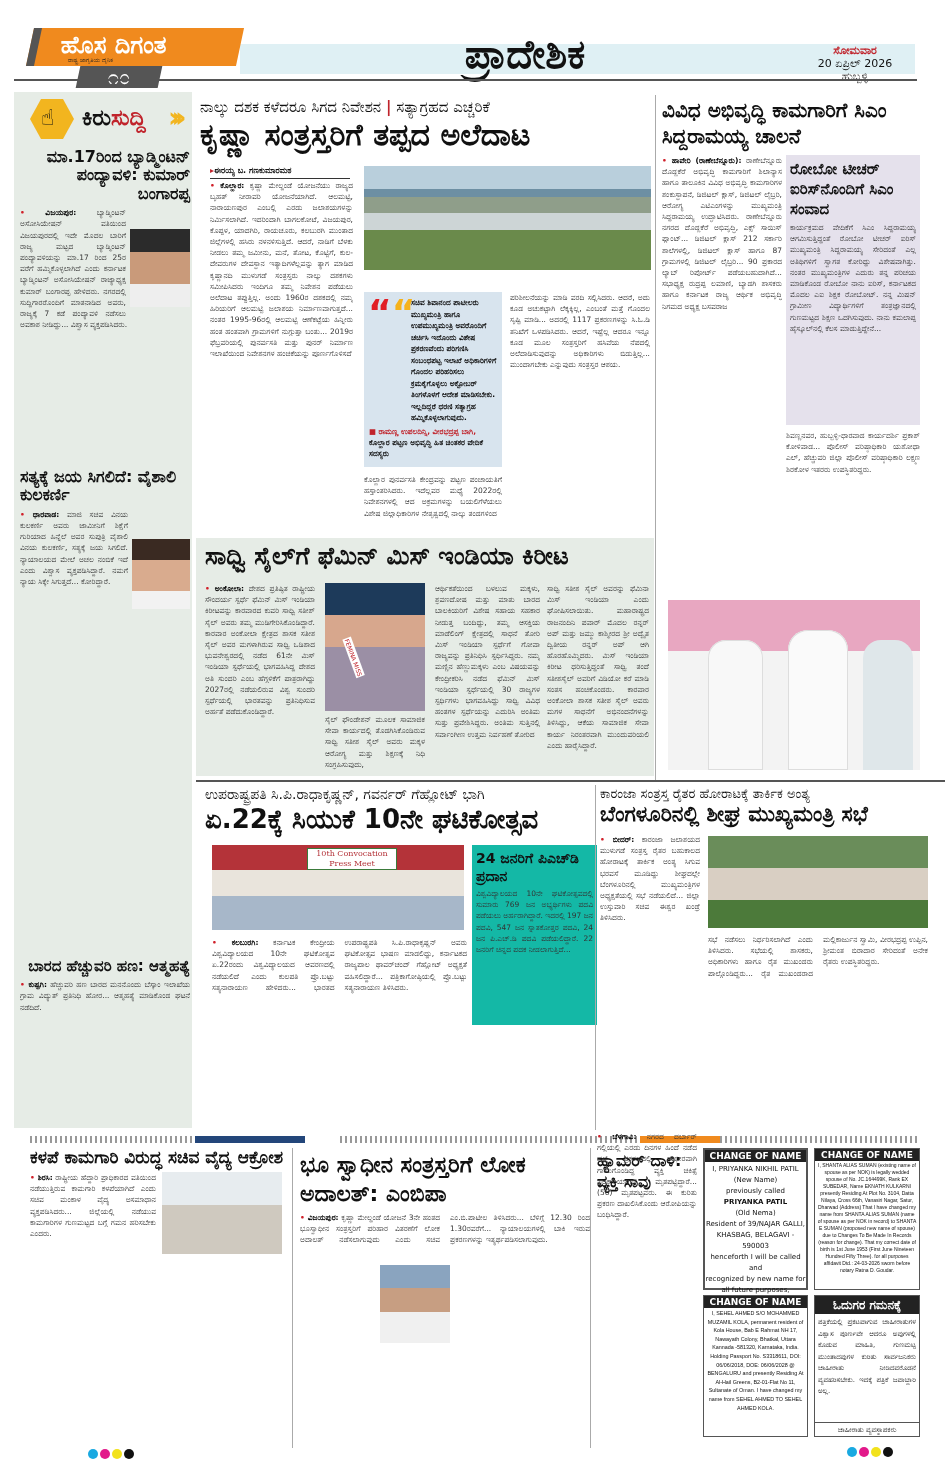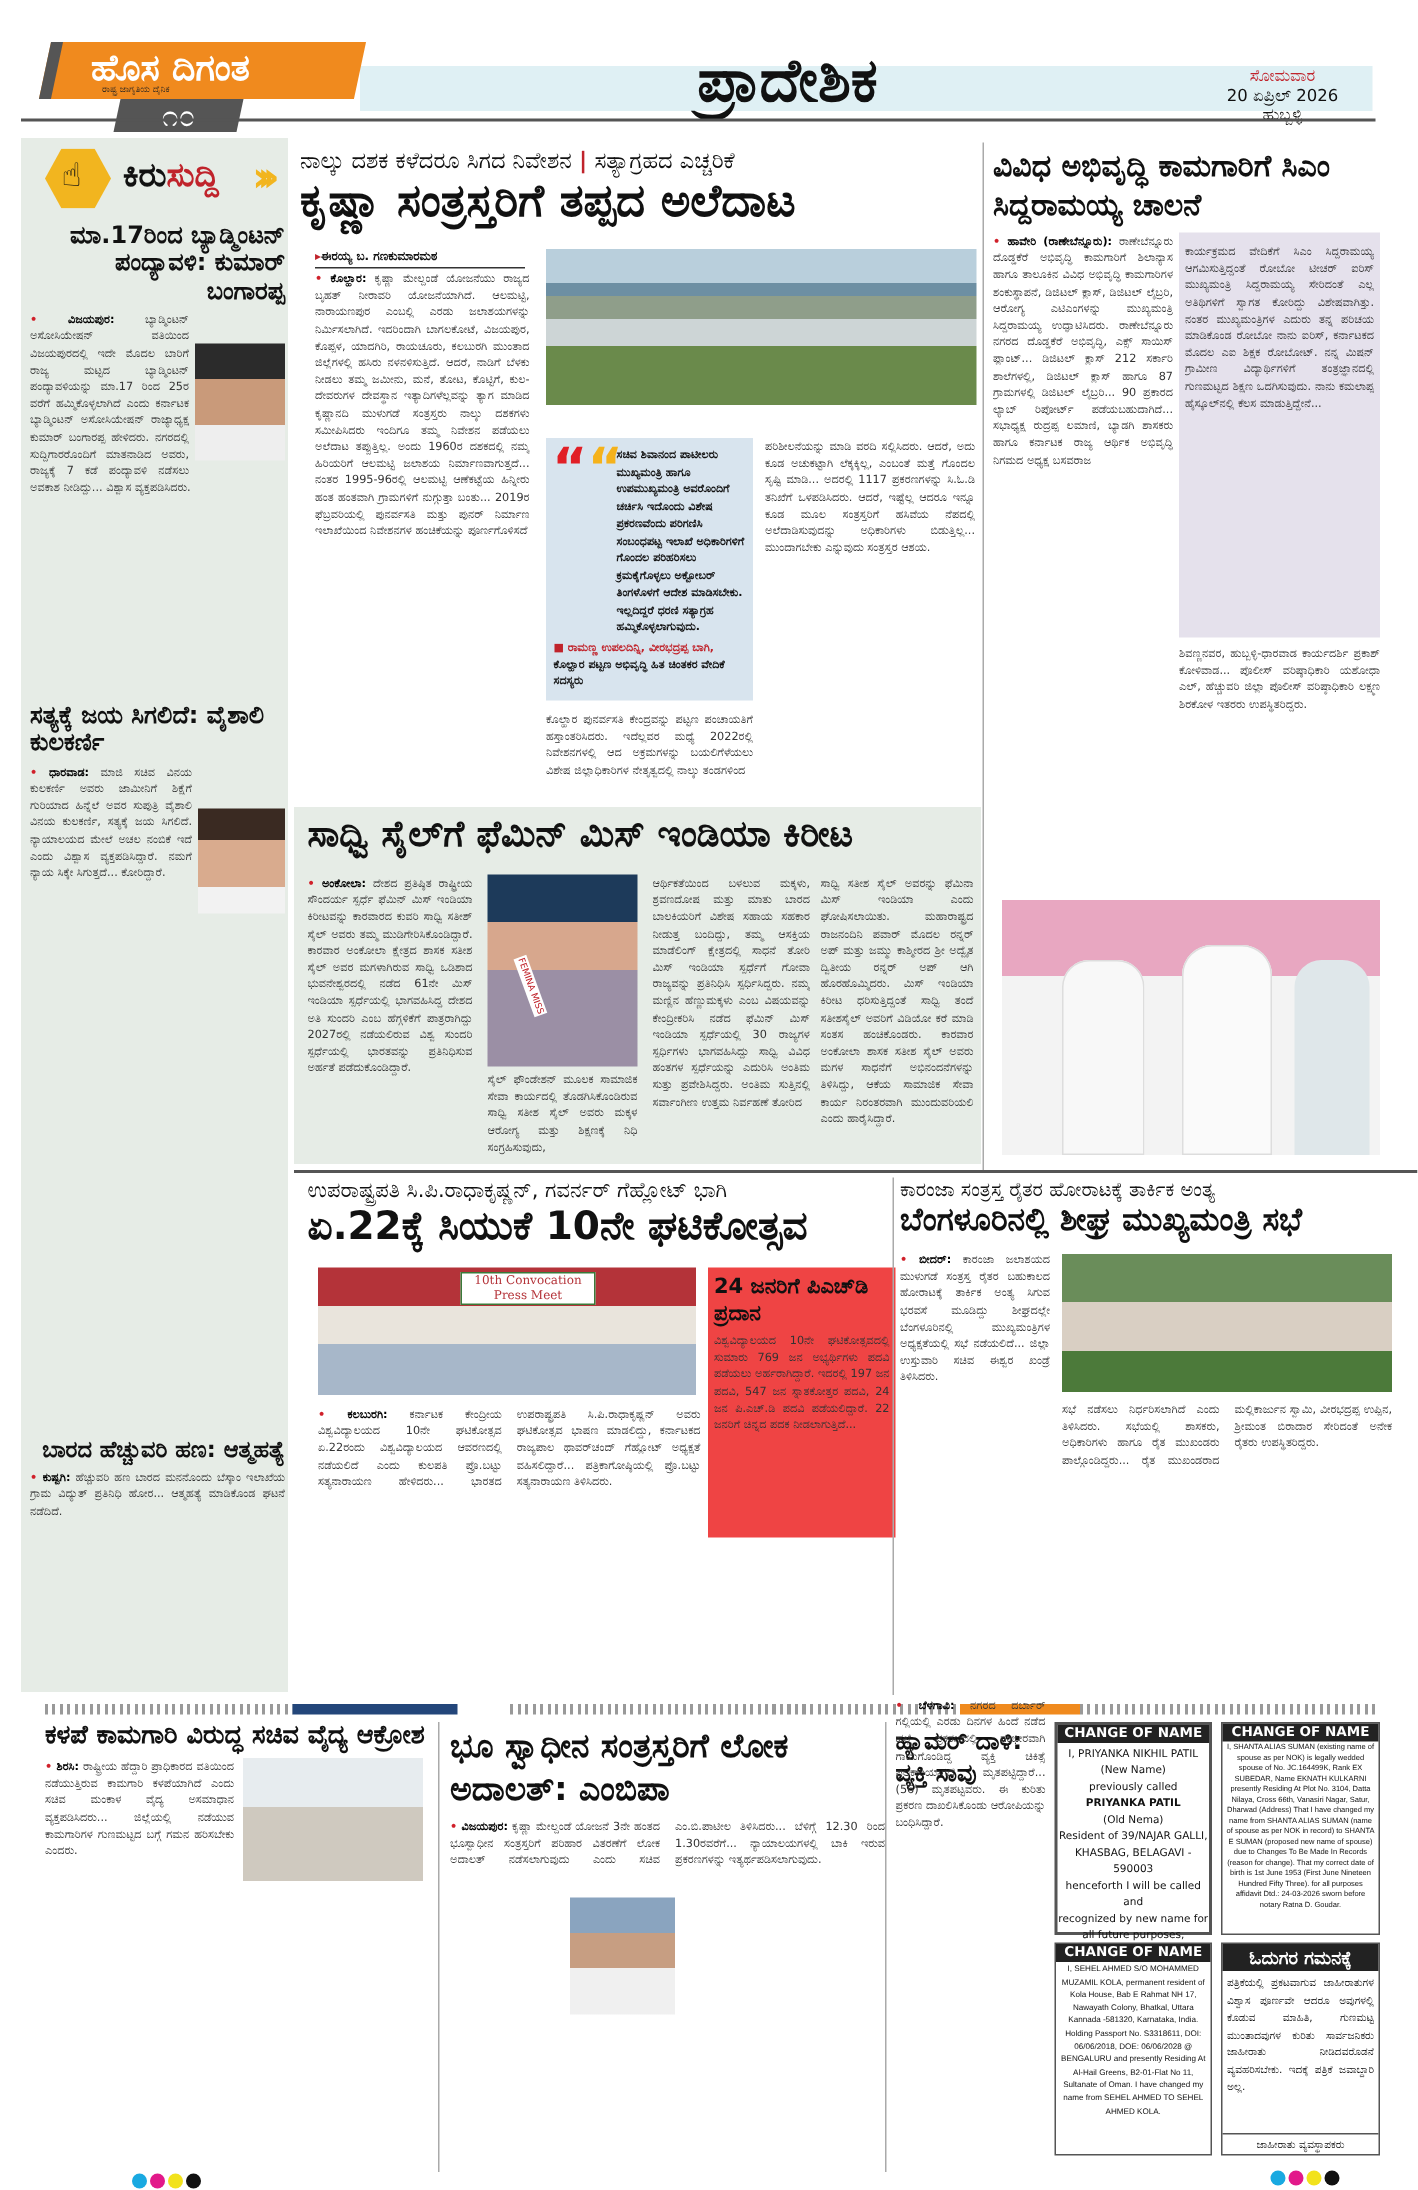--- a/index.html
+++ b/index.html
@@ -7,35 +7,35 @@
 .abs{position:absolute}
 .masthead{left:0;top:0;width:945px;height:92px}
 .logo{left:30px;top:28px;width:210px;height:38px;background:#f08a1e;transform:skewX(-12deg);border-left:8px solid #555}
 .logo span{display:block;transform:skewX(12deg);color:#fff;font-weight:bold;font-size:24px;padding:3px 0 0 22px}
 .logo-tag{left:68px;top:56px;font-size:6px;color:#222}
 .pageno{left:78px;top:66px;width:82px;height:22px;background:#555;transform:skewX(-12deg)}
 .pageno span{display:block;transform:skewX(12deg);color:#fff;font-size:20px;text-align:center;line-height:22px}
 .band{left:240px;top:44px;width:675px;height:30px;background:#dff0f4}
 .section-title{left:250px;top:30px;width:550px;text-align:center;font-size:40px;font-weight:bold;font-family:"DejaVu Serif",serif}
 .dateblock{left:800px;top:44px;width:110px;text-align:center;font-size:11px;line-height:13px}
-.dateblock .day{color:#c0232b;font-weight:normal}
+.dateblock .day{color:#c0232b;font-weight:bold}
 .rule{left:14px;top:79px;width:903px;height:2px;background:#555}
 .col-rule{background:#aaa;width:1px}
 .hl{font-family:"DejaVu Sans",sans-serif;font-weight:bold;line-height:1.15}
 .body{font-size:7.5px;line-height:11.2px;color:#333;text-align:justify}
 .body .place{color:#000;font-weight:bold}
 .body .place::before{content:"• ";color:#d0202a}
 .photo{background:#8a8a8a}
 .kiru{left:30px;top:99px;width:160px;height:42px}
 .kiru .hex{position:absolute;left:0;top:0;width:44px;height:40px;background:#f2b51f;clip-path:polygon(25% 0,75% 0,100% 50%,75% 100%,25% 100%,0 50%)}
 .kiru .label{position:absolute;left:52px;top:6px;font-size:22px;font-weight:bold}
 .kiru .label .red{color:#c0232b}
 .kiru .chev{position:absolute;left:138px;top:2px;color:#f2b51f;font-size:28px;font-weight:bold;letter-spacing:-8px}
 .shade{background:#e6ece6}
-.pinkbox{background:#ef4444}
+.pinkbox{background:#14b8a6}
 .lilac{background:#e5e1ec}
 .quote{background:#d8e4ee}
 .ad{border:2px solid #555;text-align:center}
 .ad .bar{background:#222;color:#fff;font-weight:bold;font-size:12px;padding:1px 0}
 .dots span{display:inline-block;width:10px;height:10px;border-radius:50%;margin-right:2px}
 .dashbar{height:7px;background:repeating-linear-gradient(90deg,#999 0 2px,#fff 2px 5px)}
 </style>
 </head>
 <body>
 
@@ -119,20 +119,21 @@
 <div class="abs body" style="left:364px;top:474px;width:138px;height:58px;overflow:hidden">ಕೊಲ್ಹಾರ ಪುನರ್ವಸತಿ ಕೇಂದ್ರವನ್ನು ಪಟ್ಟಣ ಪಂಚಾಯತಿಗೆ ಹಸ್ತಾಂತರಿಸಿದರು. ಇದೆಲ್ಲವರ ಮಧ್ಯೆ 2022ರಲ್ಲಿ ನಿವೇಶನಗಳಲ್ಲಿ ಆದ ಅಕ್ರಮಗಳನ್ನು ಬಯಲಿಗೆಳೆಯಲು ವಿಶೇಷ ಜಿಲ್ಲಾಧಿಕಾರಿಗಳ ನೇತೃತ್ವದಲ್ಲಿ ನಾಲ್ಕು ತಂಡಗಳಿಂದ</div>
 <div class="abs body" style="left:510px;top:292px;width:140px;height:240px;overflow:hidden">ಪರಿಶೀಲನೆಯನ್ನು ಮಾಡಿ ವರದಿ ಸಲ್ಲಿಸಿದರು. ಆದರೆ, ಅದು ಕೂಡ ಅಚುಕಟ್ಟಾಗಿ ಲೆಕ್ಕಕ್ಕಿಲ್ಲ, ಎಂಬಂತೆ ಮತ್ತೆ ಗೊಂದಲ ಸೃಷ್ಟಿ ಮಾಡಿ... ಅದರಲ್ಲಿ 1117 ಪ್ರಕರಣಗಳನ್ನು ಸಿ.ಓ.ಡಿ ತನಿಖೆಗೆ ಒಳಪಡಿಸಿದರು. ಆದರೆ, ಇಷ್ಟೆಲ್ಲ ಆದರೂ ಇನ್ನೂ ಕೂಡ ಮೂಲ ಸಂತ್ರಸ್ತರಿಗೆ ಹಸಿವೆಯ ನೆಪದಲ್ಲಿ ಅಲೆದಾಡಿಸುವುದನ್ನು ಅಧಿಕಾರಿಗಳು ಬಿಡುತ್ತಿಲ್ಲ... ಮುಂದಾಗಬೇಕು ಎನ್ನುವುದು ಸಂತ್ರಸ್ತರ ಆಶಯ.</div>
 
 <div class="abs col-rule" style="left:655px;top:95px;height:685px"></div>
 <div class="abs hl" style="left:662px;top:97px;width:280px;font-size:20px;line-height:26px">ವಿವಿಧ ಅಭಿವೃದ್ಧಿ ಕಾಮಗಾರಿಗೆ ಸಿಎಂ ಸಿದ್ದರಾಮಯ್ಯ ಚಾಲನೆ</div>
 <div class="abs body" style="left:662px;top:155px;width:120px;height:408px;overflow:hidden">
   <span class="place">ಹಾವೇರಿ (ರಾಣೇಬೆನ್ನೂರು):</span>
   <span>ರಾಣೇಬೆನ್ನೂರು ದೊಡ್ಡಕೆರೆ ಅಭಿವೃದ್ಧಿ ಕಾಮಗಾರಿಗೆ ಶಿಲಾನ್ಯಾಸ ಹಾಗೂ ತಾಲೂಕಿನ ವಿವಿಧ ಅಭಿವೃದ್ಧಿ ಕಾಮಗಾರಿಗಳ ಶಂಕುಸ್ಥಾಪನೆ, ಡಿಜಿಟಲ್ ಕ್ಲಾಸ್, ಡಿಜಿಟಲ್ ಲೈಬ್ರರಿ, ಆರೋಗ್ಯ ಎಟಿಎಂಗಳನ್ನು ಮುಖ್ಯಮಂತ್ರಿ ಸಿದ್ದರಾಮಯ್ಯ ಉದ್ಘಾಟಿಸಿದರು. ರಾಣೇಬೆನ್ನೂರು ನಗರದ ದೊಡ್ಡಕೆರೆ ಅಭಿವೃದ್ಧಿ, ಎಕ್ಸ್ ಸಾಯಿಸ್ ಪ್ಲಾಂಟ್... ಡಿಜಿಟಲ್ ಕ್ಲಾಸ್ 212 ಸರ್ಕಾರಿ ಶಾಲೆಗಳಲ್ಲಿ, ಡಿಜಿಟಲ್ ಕ್ಲಾಸ್ ಹಾಗೂ 87 ಗ್ರಾಮಗಳಲ್ಲಿ ಡಿಜಿಟಲ್ ಲೈಬ್ರರಿ... 90 ಪ್ರಕಾರದ ಲ್ಯಾಬ್ ರಿಪೋರ್ಟ್ ಪಡೆಯಬಹುದಾಗಿದೆ... ಸಭಾಧ್ಯಕ್ಷ ರುದ್ರಪ್ಪ ಲಮಾಣಿ, ಬ್ಯಾಡಗಿ ಶಾಸಕರು ಹಾಗೂ ಕರ್ನಾಟಕ ರಾಜ್ಯ ಆರ್ಥಿಕ ಅಭಿವೃದ್ಧಿ ನಿಗಮದ ಅಧ್ಯಕ್ಷ ಬಸವರಾಜ</span>
 </div>
 <div class="abs lilac" style="left:786px;top:155px;width:134px;height:270px;padding:4px">
+  <div class="hl" style="font-size:15px;line-height:20px">ರೋಬೋ ಟೀಚರ್ ಐರಿಸ್‌ನೊಂದಿಗೆ ಸಿಎಂ ಸಂವಾದ</div>
   <div class="body" style="margin-top:3px;height:185px;overflow:hidden">ಕಾರ್ಯಕ್ರಮದ ವೇದಿಕೆಗೆ ಸಿಎಂ ಸಿದ್ದರಾಮಯ್ಯ ಆಗಮಿಸುತ್ತಿದ್ದಂತೆ ರೋಬೋ ಟೀಚರ್ ಐರಿಸ್ ಮುಖ್ಯಮಂತ್ರಿ ಸಿದ್ದರಾಮಯ್ಯ ಸೇರಿದಂತೆ ಎಲ್ಲ ಅತಿಥಿಗಳಿಗೆ ಸ್ವಾಗತ ಕೋರಿದ್ದು ವಿಶೇಷವಾಗಿತ್ತು. ನಂತರ ಮುಖ್ಯಮಂತ್ರಿಗಳ ಎದುರು ತನ್ನ ಪರಿಚಯ ಮಾಡಿಕೊಂಡ ರೋಬೋ ನಾನು ಐರಿಸ್, ಕರ್ನಾಟಕದ ಮೊದಲ ಎಐ ಶಿಕ್ಷಕ ರೋಬೋಟ್. ನನ್ನ ಮಿಷನ್ ಗ್ರಾಮೀಣ ವಿದ್ಯಾರ್ಥಿಗಳಿಗೆ ತಂತ್ರಜ್ಞಾನದಲ್ಲಿ ಗುಣಮಟ್ಟದ ಶಿಕ್ಷಣ ಒದಗಿಸುವುದು. ನಾನು ಕಮಲಾಪ್ಪ ಹೈಸ್ಕೂಲ್‌ನಲ್ಲಿ ಕೆಲಸ ಮಾಡುತ್ತಿದ್ದೇನೆ...</div>
 </div>
 <div class="abs body" style="left:786px;top:430px;width:134px;height:134px;overflow:hidden">ಶಿವಣ್ಣನವರ, ಹುಬ್ಬಳ್ಳಿ-ಧಾರವಾಡ ಕಾರ್ಯದರ್ಶಿ ಪ್ರಕಾಶ್ ಕೋಳಿವಾಡ... ಪೊಲೀಸ್ ವರಿಷ್ಠಾಧಿಕಾರಿ ಯಶೋಧಾ ಎಲ್, ಹೆಚ್ಚುವರಿ ಜಿಲ್ಲಾ ಪೊಲೀಸ್ ವರಿಷ್ಠಾಧಿಕಾರಿ ಲಕ್ಷ್ಮಣ ಶಿರಕೋಳ ಇತರರು ಉಪಸ್ಥಿತರಿದ್ದರು.</div>
 <div class="abs photo" style="left:668px;top:600px;width:252px;height:170px;background:linear-gradient(180deg,#e8a7c1 0 30%,#f3f3f3 30% 100%)">
   <div style="position:absolute;left:120px;top:30px;width:60px;height:140px;background:#fafafa;border-radius:20px 20px 0 0;box-shadow:inset 0 0 0 1px #ddd"></div>
   <div style="position:absolute;left:40px;top:40px;width:55px;height:130px;background:#f8f8f8;border-radius:18px 18px 0 0;box-shadow:inset 0 0 0 1px #ddd"></div>
   <div style="position:absolute;left:195px;top:40px;width:50px;height:130px;background:#dfe7ea;border-radius:18px 18px 0 0"></div>
 </div>
 
 <div class="abs shade" style="left:196px;top:538px;width:458px;height:238px"></div>

